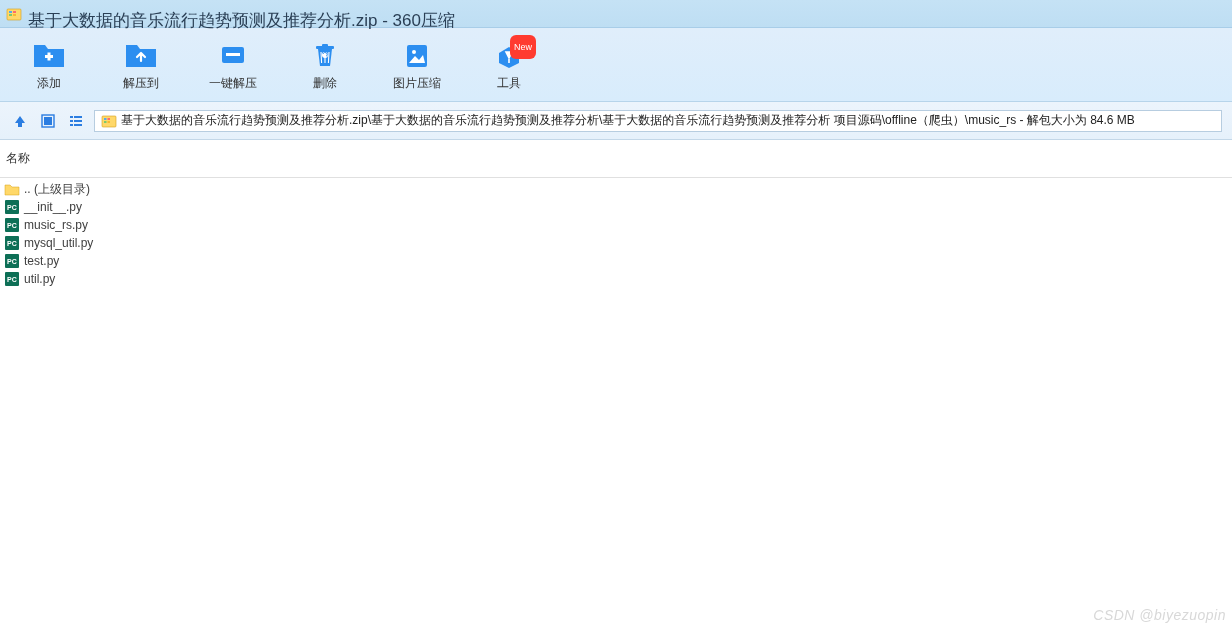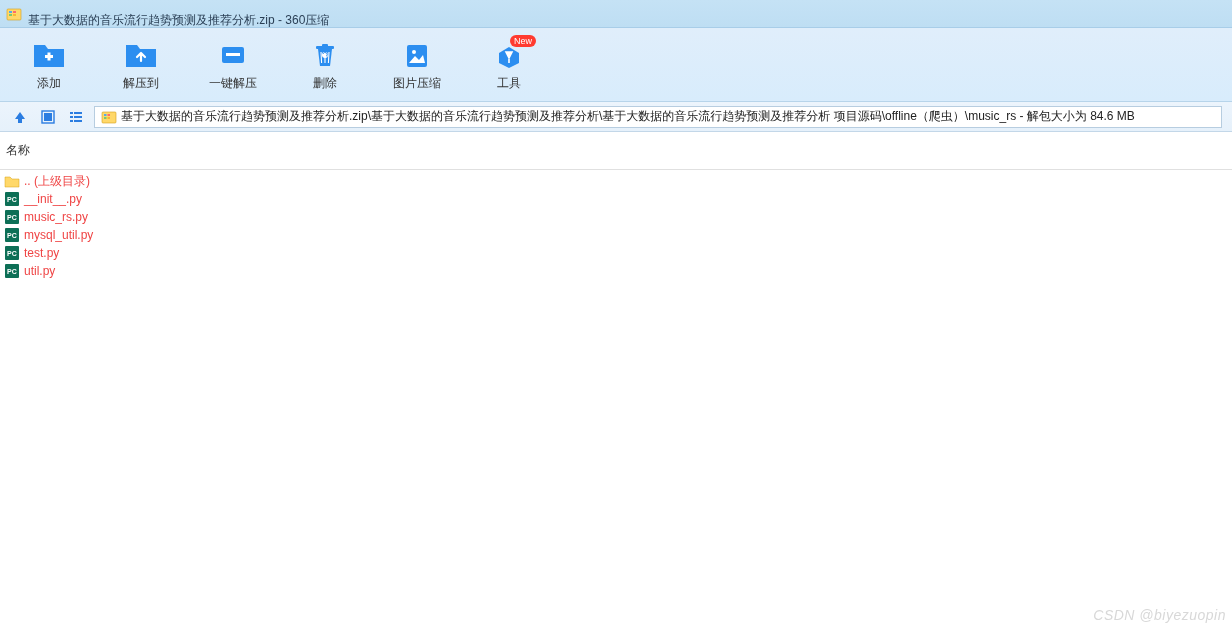--- a/index.html
+++ b/index.html
@@ -20,21 +20,21 @@
       padding: 0 6px;
       border-bottom: 1px solid #a8cde8;
     }
     .titlebar-icon {
       width: 16px; height: 16px;
       margin-right: 6px;
       display: inline-flex; align-items: center; justify-content: center;
     }
     .titlebar-text {
       color: #2a3f55;
-      font-size: 12px;
+      font-size: 17px;
       margin-top: 13px;
     }
     .toolbar {
       height: 74px;
       background: linear-gradient(to bottom, #e0eefb, #d8ecfc);
       display: flex;
       align-items: center;
       padding: 4px 20px 0 20px;
       gap: 34px;
       border-bottom: 1px solid #b7d4ea;
@@ -56,26 +56,26 @@
     .tool-label {
       font-size: 12px;
       color: #333;
     }
     .badge-new {
       position: absolute;
       top: -6px; right: 2px;
       background: #ff3b30;
       color: #fff;
       font-size: 9px;
-      padding: 0 4px;
+      padding: 6px 4px;
       border-radius: 6px;
       line-height: 12px;
     }
     .pathbar {
-      height: 30px;
+      height: 38px;
       background: linear-gradient(to bottom, #ecf4fc, #e6f1fb);
       display: flex;
       align-items: center;
       padding: 0 10px;
       gap: 8px;
       border-bottom: 1px solid #c3d7e8;
     }
     .pathbar-btn {
       width: 20px; height: 20px;
       display: flex; align-items: center; justify-content: center;
@@ -114,21 +114,21 @@
       padding: 2px 0;
     }
     .file-row {
       display: flex;
       align-items: center;
       height: 18px;
       padding: 0 4px;
       gap: 4px;
       cursor: default;
       font-size: 12px;
-      color: #ef4444;
+      color: #404040;
     }
     .file-icon {
       width: 16px; height: 16px;
       display: inline-flex; align-items: center; justify-content: center;
       flex-shrink: 0;
     }
     .watermark {
       position: absolute;
       bottom: 8px; right: 6px;
       color: #d8d8d8;

